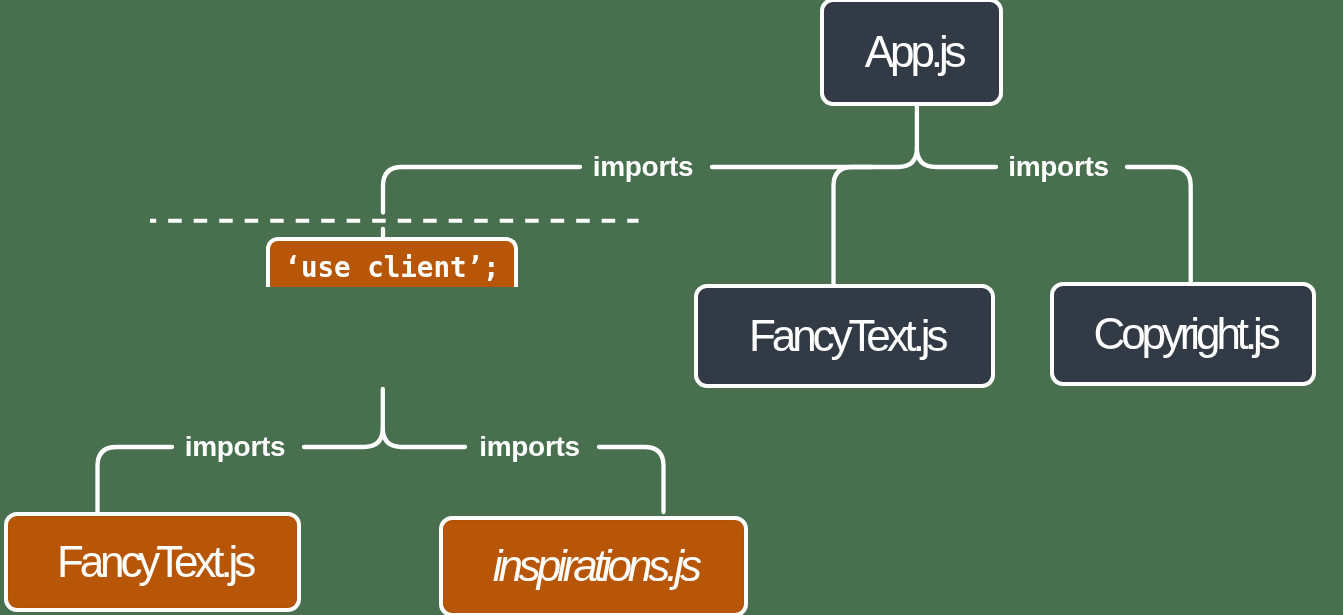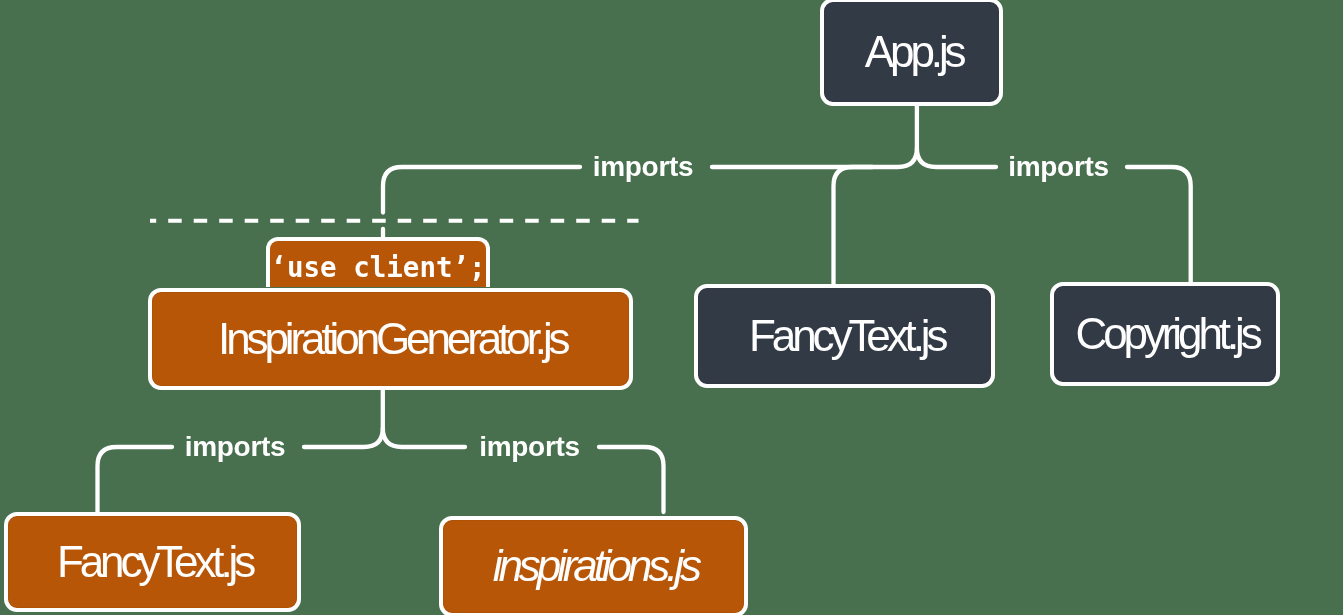--- a/index.html
+++ b/index.html
@@ -83,37 +83,34 @@
 
   <svg class="edges-svg" width="1343" height="615" viewBox="0 0 1343 615">
     <path class="edge" d="M 916.9 104 V 148 Q 916.9 167 897.9 167 H 712 M 580 167 H 402 Q 383 167 383 186 V 212.5 M 383 229 V 250"></path>
     <path class="edge" d="M 872.5 167 H 852.5 Q 833.5 167 833.5 186 V 284"></path>
     <path class="edge" d="M 916.9 148 Q 916.9 167 935.9 167 H 996 M 1127 167 H 1171.7 Q 1190.7 167 1190.7 186 V 283"></path>
     <path class="edge" d="M 382.8 389 V 428 Q 382.8 447 363.8 447 H 304 M 172 447 H 116.5 Q 97.5 447 97.5 466 V 513"></path>
     <path class="edge" d="M 382.8 428 Q 382.8 447 401.8 447 H 465 M 599 447 H 644.5 Q 663.5 447 663.5 466 V 512"></path>
     <line class="boundary" x1="150" y1="220.8" x2="638.5" y2="220.8"></line>
   </svg>
 
-  <div class="directive-badge" style="left:266px; top:237px; width:224px; height:50px;">
+  <div class="directive-badge" style="left:266px; top:237px; width:252px; height:50px;">
     <span class="directive-label">‘use client’;</span>
   </div>
 
   <div class="node server" style="left:820.3px; top:-2.5px; width:182.7px; height:108.5px;">
     <span class="node-label">App.js</span>
   </div>
 
-  <div class="node client" style="left:147.5px; top:287.5px; width:485.5px; height:102.5px;">
-    <span class="node-label">InspirationGenerator.js</span>
-  </div>
 
   <div class="node server" style="left:694.4px; top:283.5px; width:300.6px; height:104px;">
     <span class="node-label">FancyText.js</span>
   </div>
 
-  <div class="node server" style="left:1050px; top:282px; width:230px; height:104px;">
+  <div class="node server" style="left:1050px; top:282px; width:266px; height:104px;">
     <span class="node-label">Copyright.js</span>
   </div>
 
   <div class="node client" style="left:4px; top:511.5px; width:297px; height:100px;">
     <span class="node-label">FancyText.js</span>
   </div>
 
   <div class="node client" style="left:439px; top:516px; width:308.5px; height:100.5px;font-style:italic;">
     <span class="node-label">inspirations.js</span>
   </div>

